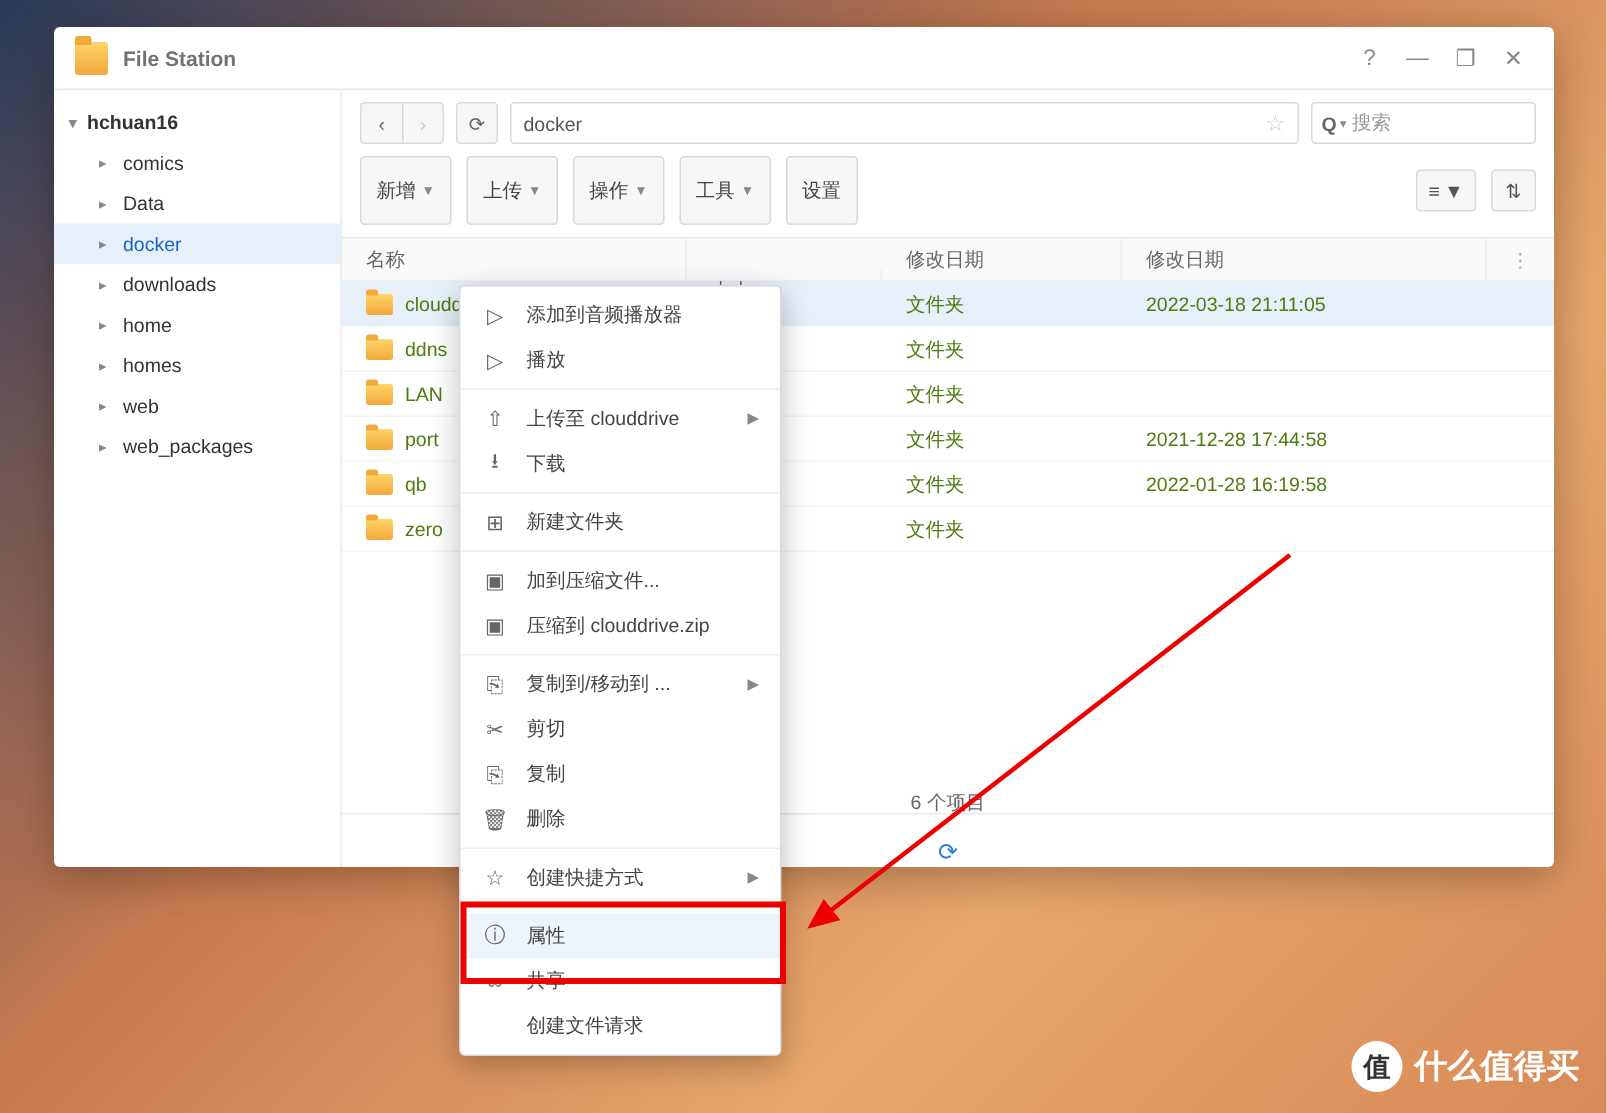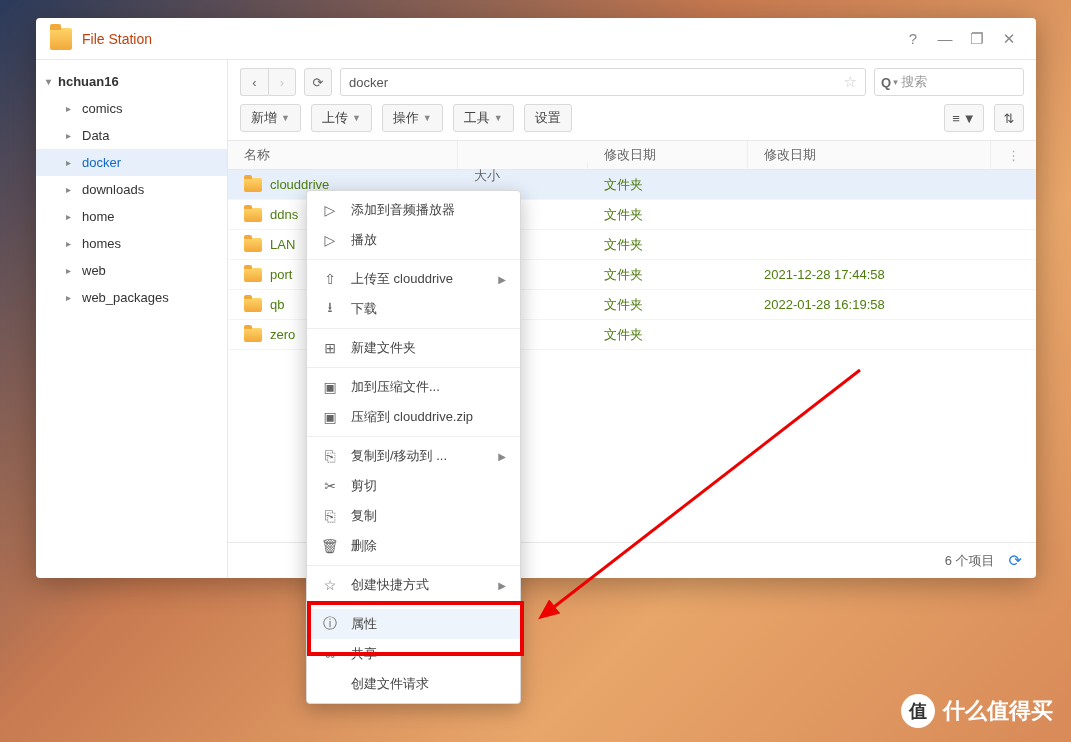--- a/index.html
+++ b/index.html
@@ -3,55 +3,55 @@
 <meta charset="utf-8">
 <style>
   * { box-sizing: border-box; margin: 0; padding: 0; font-family: -apple-system, "Segoe UI", "Microsoft YaHei", sans-serif; }
   body { width: 1071px; height: 742px; background: linear-gradient(135deg, #2a3a5a 0%, #c87a50 40%, #e8a66a 70%, #d88a58 100%); position: relative; overflow: hidden; }
   .watermark { position:absolute; right:18px; bottom:14px; display:flex; align-items:center; gap:8px; color:#fff; font-size:22px; font-weight:bold; }
   .watermark .circle { width:34px; height:34px; border-radius:50%; background:#fff; color:#333; display:flex; align-items:center; justify-content:center; font-size:18px; font-weight:bold;}
   .window { position:absolute; left:36px; top:18px; width:1000px; height:560px; background:#fff; border-radius:4px; box-shadow:0 6px 30px rgba(0,0,0,0.3); display:flex; flex-direction:column; }
   .titlebar { height:42px; display:flex; align-items:center; padding:0 14px; border-bottom:1px solid #e8e8e8; }
   .titlebar .appicon { width:22px; height:22px; background:linear-gradient(#ffd469,#f2a93b); border-radius:2px; position:relative; margin-right:10px; }
   .titlebar .appicon::before { content:""; position:absolute; top:-4px; left:0; width:11px; height:6px; background:#f2a93b; border-radius:2px 2px 0 0; }
-  .titlebar .title { font-size:14px; font-weight:400; color:#c2410c; flex:1; }
+  .titlebar .title { font-size:14px; font-weight:700; color:#737373; flex:1; }
   .wbtn { width:26px; height:26px; display:flex; align-items:center; justify-content:center; color:#888; cursor:pointer; margin-left:6px; font-size:15px; }
   .body { flex:1; display:flex; }
   .sidebar { width:192px; border-right:1px solid #e8e8e8; padding-top:8px; font-size:13px; color:#333; }
   .tree-root { display:flex; align-items:center; padding:6px 10px; font-weight:bold; cursor:pointer;}
   .tree-root .arrow { width:12px; color:#888; font-size:10px; }
   .tree-item { display:flex; align-items:center; padding:6px 10px 6px 30px; cursor:pointer;}
   .tree-item .arrow { width:12px; color:#888; font-size:10px; margin-right:4px;}
   .tree-item.selected { background:#e6effa; color:#1466c0; }
   .main { flex:1; display:flex; flex-direction:column; }
   .toolbar1 { display:flex; align-items:center; gap:8px; padding:8px 12px; }
   .navbtn { width:28px; height:28px; border:1px solid #d9d9d9; background:#f7f7f7; border-radius:3px; display:flex; align-items:center; justify-content:center; color:#666; cursor:pointer; font-size:13px;}
   .navgroup { display:flex; }
   .navgroup .navbtn:first-child { border-radius:3px 0 0 3px; border-right:none;}
   .navgroup .navbtn:last-child { border-radius:0 3px 3px 0;}
   .pathbox { flex:1; height:28px; border:1px solid #d9d9d9; border-radius:3px; display:flex; align-items:center; padding:0 8px; color:#555; font-size:13px;}
   .pathbox .star { margin-left:auto; color:#ccc; font-size:15px;}
   .searchbox { width:150px; height:28px; border:1px solid #d9d9d9; border-radius:3px; display:flex; align-items:center; padding:0 6px; color:#999; font-size:13px;}
   .searchbox .mag { margin-right:2px; color:#666; font-weight:bold;}
   .toolbar2 { display:flex; align-items:center; gap:10px; padding:0 12px 8px 12px; }
-  .tbtn { height:28px; padding:0 10px; border:1px solid #d9d9d9; background:#f7f7f7; border-radius:3px; display:flex; align-items:center; color:#444; font-size:13px; cursor:pointer; gap:4px;}
+  .tbtn { height:46px; padding:0 10px; border:1px solid #d9d9d9; background:#f7f7f7; border-radius:3px; display:flex; align-items:center; color:#444; font-size:13px; cursor:pointer; gap:4px;}
   .tbtn .caret { font-size:9px; color:#888;}
   .spacer { flex:1; }
   .viewbtn { width:40px; height:28px; border:1px solid #d9d9d9; background:#f7f7f7; border-radius:3px; display:flex; align-items:center; justify-content:center; color:#555; cursor:pointer; font-size:13px; gap:3px;}
   .table { flex:1; font-size:13px; overflow:hidden; position:relative;}
   .thead { display:flex; border-top:1px solid #e8e8e8; border-bottom:1px solid #e8e8e8; background:#fafafa; color:#666; height:30px; align-items:center;}
   .th { padding:0 16px; border-right:1px solid #eee; height:100%; display:flex; align-items:center;}
   .c-name{flex:0 0 230px;} .c-size{flex:0 0 130px;margin-top:41px;} .c-type{flex:0 0 160px;} .c-date{flex:1;}
   .th.more{flex:0 0 24px; border:none; justify-content:center; color:#aaa; cursor:pointer;}
   .trow { display:flex; height:30px; align-items:center; border-bottom:1px solid #f4f4f4; color:#4d7c0f;}
   .trow.sel { background:#e6effa; }
   .td { padding:0 16px; display:flex; align-items:center; gap:8px;}
   .fico { width:18px; height:14px; background:linear-gradient(#ffd469,#f2a93b); border-radius:2px; position:relative; flex-shrink:0;}
   .fico::before { content:""; position:absolute; top:-3px; left:0; width:8px; height:4px; background:#f2a93b; border-radius:2px 2px 0 0;}
-  .statusbar { border-top:1px solid #e8e8e8; height:36px; display:flex; align-items:center; justify-content:flex-end; padding:0 14px; color:#666; font-size:13px; gap:14px;}
+  .statusbar { border-top:1px solid #e8e8e8; height:36px; display:flex; align-items:center; justify-content:flex-end; padding:0 14px; color:#666; font-size:13px; gap:14px;flex-direction:column;}
   .statusbar .reload { color:#2a7de1; cursor:pointer; font-size:16px;}
   
   .ctxmenu { position:absolute; left:306px; top:190px; width:215px; background:#fff; border:1px solid #d9d9d9; border-radius:4px; box-shadow:0 6px 20px rgba(0,0,0,0.25); font-size:13px; color:#444; z-index:20; padding:4px 0;}
   .mitem { display:flex; align-items:center; height:30px; padding:0 14px; cursor:pointer; gap:12px;}
   .mitem:hover, .mitem.hover { background:#eef4fb;}
   .mitem .mico { width:18px; text-align:center; color:#666; font-size:14px;}
   .mitem .lbl { flex:1;}
   .mitem .sub { font-size:10px; color:#888;}
   .msep { height:1px; background:#eee; margin:4px 0;}
   
@@ -160,20 +160,21 @@
           <div class="th more">⋮</div>
         </div>
         <div id="rows">
             <div class="trow sel">
               <div class="td c-name">
                 <span class="fico"></span>
                 <span>clouddrive</span>
               </div>
               <div class="td c-size"></div>
               <div class="td c-type">文件夹</div>
+              <div class="td c-date">2022-03-18 21:11:05</div>
             </div>
             <div class="trow">
               <div class="td c-name">
                 <span class="fico"></span>
                 <span>ddns</span>
               </div>
               <div class="td c-size"></div>
               <div class="td c-type">文件夹</div>
             </div>
             <div class="trow">

